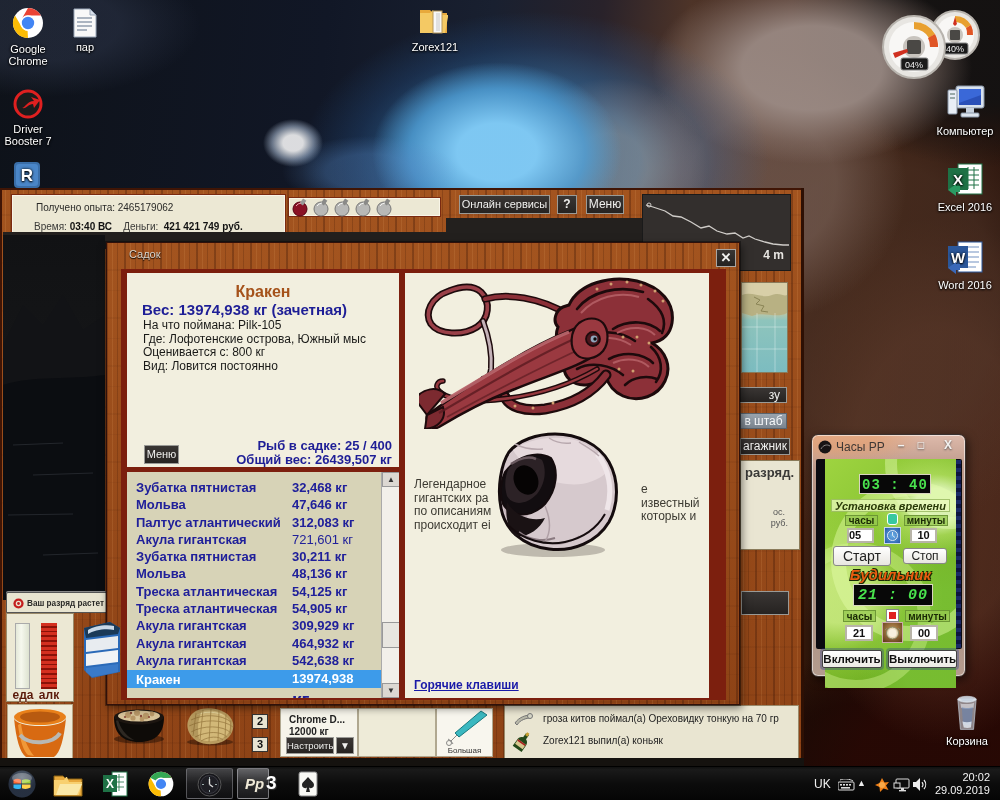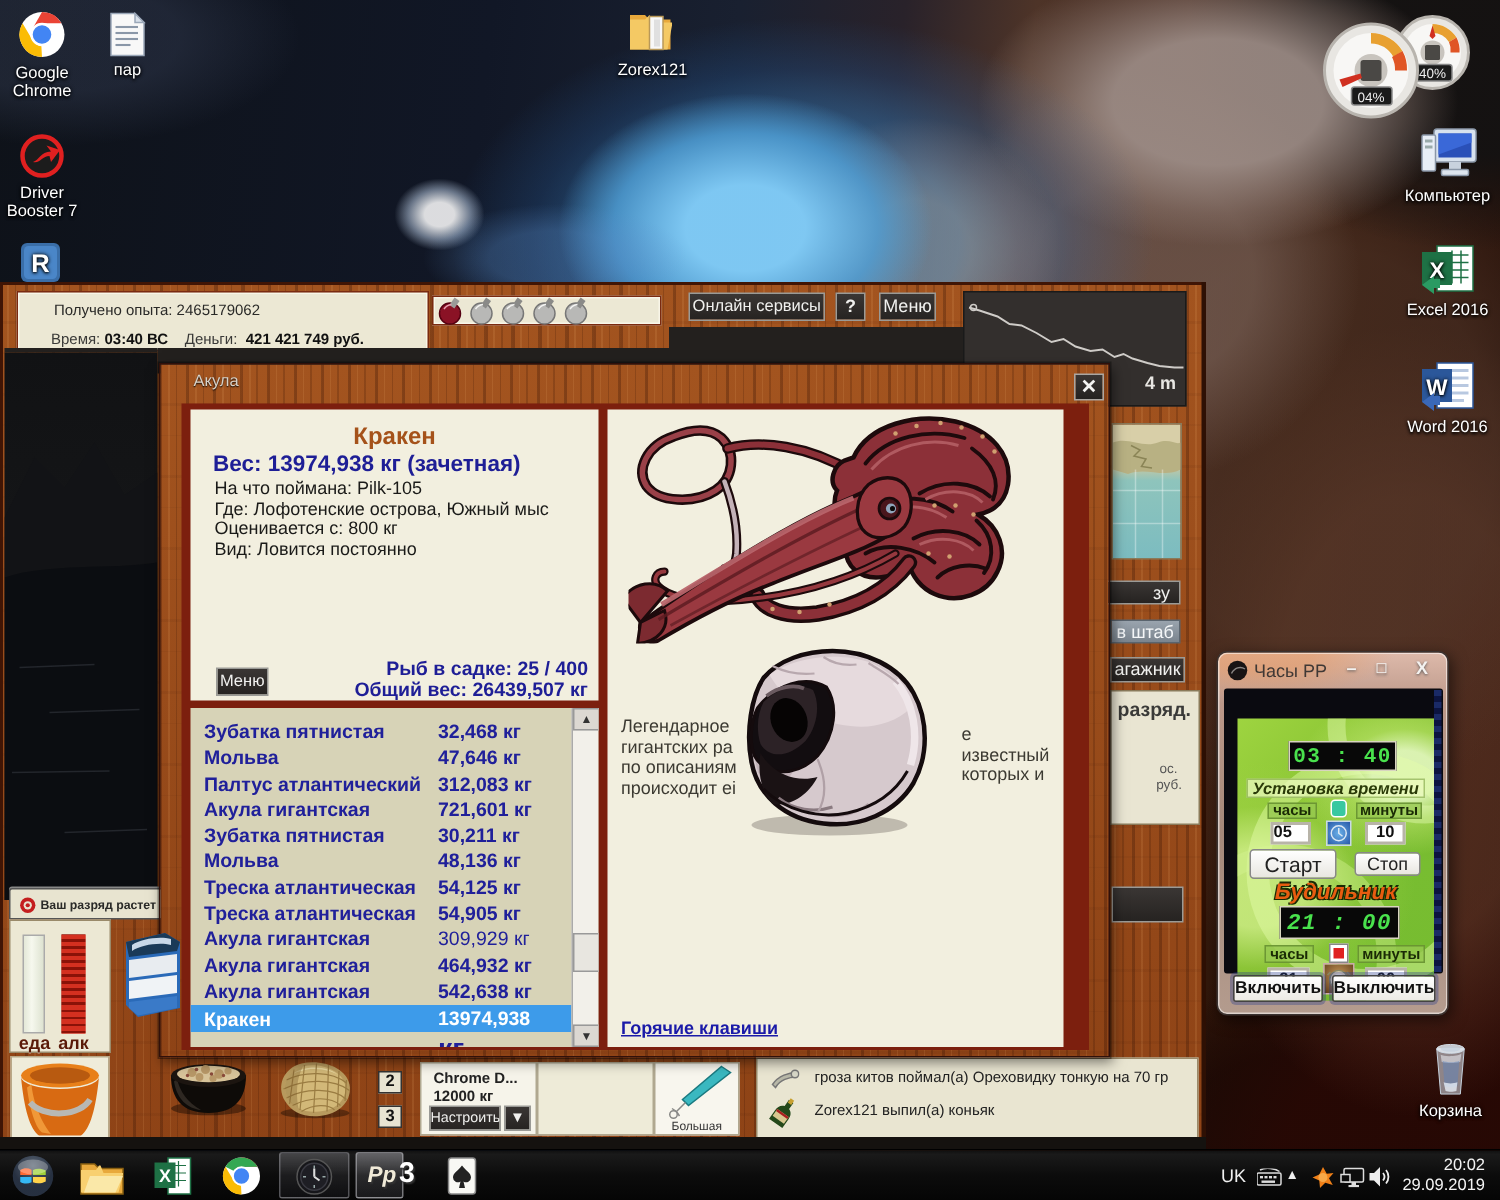--- a/index.html
+++ b/index.html
@@ -360,52 +360,52 @@
             <rect x="5.4" y="11" width="9.2" height="5.5" fill="#d8c890"></rect>
             <rect x="5.4" y="11" width="9.2" height="1.6" fill="#a82020"></rect>
           </g>
         </svg>
   <div style="position:absolute;left:38px;top:29px;font-size:10px;color:#222;white-space:nowrap">Zorex121 выпил(а) коньяк</div>
  </div>
 
  <div style="position:absolute;left:0;top:570px;width:804px;height:8px;background:#15120f"></div>
 
  <div id="sadok" class="wood" style="position:absolute;left:106px;top:54px;width:634px;height:463px;border:1px solid #30100a;box-shadow:0 0 0 1px rgba(0,0,0,.35),2px 3px 8px rgba(0,0,0,.5)">
-  <div style="position:absolute;left:22px;top:5px;font-size:11px;color:#d8d2c8;text-shadow:0 1px 1px #000">Акула</div>
+  <div style="position:absolute;left:22px;top:5px;font-size:11px;color:#d8d2c8;text-shadow:0 1px 1px #000">Садок</div>
   <div style="position:absolute;left:609px;top:6px;width:20px;height:18px;background:linear-gradient(180deg,#3a3634,#242220);border:1px solid #aaa6a2;color:#f4f4f2;font-size:13px;font-weight:bold;text-align:center;line-height:16px">✕</div>
   <div style="position:absolute;left:14px;top:26px;width:605px;height:431px;background:#7c1f0e"></div>
 
   <div style="position:absolute;left:20px;top:30px;width:272px;height:194px;background:#f2efdf">
    <div style="position:absolute;left:0;top:10px;width:100%;text-align:center;font-size:16px;font-weight:bold;color:#a5521a">Кракен</div>
    <div style="position:absolute;left:15px;top:28px;font-size:15px;font-weight:bold;color:#1e1e96">Вес: 13974,938 кг (зачетная)</div>
    <div style="position:absolute;left:16px;top:46px;font-size:12px;color:#1a1a18;line-height:13.5px">На что поймана: Pilk-105<br>Где: Лофотенские острова, Южный мыс<br>Оценивается с: 800 кг<br>Вид: Ловится постоянно</div>
    <div class="gbtn" style="left:17px;top:172px;width:35px;height:19px;line-height:17px;font-size:11px">Меню</div>
    <div style="position:absolute;right:7px;top:166px;font-size:13px;font-weight:bold;color:#1e1e96;text-align:right;line-height:14px">Рыб в садке: 25 / 400<br>Общий вес: 26439,507 кг</div>
   </div>
 
   <div style="position:absolute;left:20px;top:229px;width:272px;height:226px;background:#d7d3b7;overflow:hidden">
    <div style="position:absolute;left:0;top:0;width:254px;height:226px">
             <div style="position:absolute;left:9px;top:8px;font-size:13px;font-weight:bold;color:#20209a">Зубатка пятнистая</div>
             <div style="position:absolute;left:165px;top:8px;font-size:13px;font-weight:bold;color:#20209a">32,468 кг</div>
             <div style="position:absolute;left:9px;top:25px;font-size:13px;font-weight:bold;color:#20209a">Мольва</div>
             <div style="position:absolute;left:165px;top:25px;font-size:13px;font-weight:bold;color:#20209a">47,646 кг</div>
             <div style="position:absolute;left:9px;top:43px;font-size:13px;font-weight:bold;color:#20209a">Палтус атлантический</div>
             <div style="position:absolute;left:165px;top:43px;font-size:13px;font-weight:bold;color:#20209a">312,083 кг</div>
             <div style="position:absolute;left:9px;top:60px;font-size:13px;font-weight:bold;color:#20209a">Акула гигантская</div>
-            <div style="position:absolute;left:165px;top:60px;font-size:13px;font-weight:bold;color:#20209a">721,601 кг</div>
+            <div style="position:absolute;left:165px;top:60px;font-size:13px;font-weight:normal;color:#20209a">721,601 кг</div>
             <div style="position:absolute;left:9px;top:77px;font-size:13px;font-weight:bold;color:#20209a">Зубатка пятнистая</div>
             <div style="position:absolute;left:165px;top:77px;font-size:13px;font-weight:bold;color:#20209a">30,211 кг</div>
             <div style="position:absolute;left:9px;top:94px;font-size:13px;font-weight:bold;color:#20209a">Мольва</div>
             <div style="position:absolute;left:165px;top:94px;font-size:13px;font-weight:bold;color:#20209a">48,136 кг</div>
             <div style="position:absolute;left:9px;top:112px;font-size:13px;font-weight:bold;color:#20209a">Треска атлантическая</div>
             <div style="position:absolute;left:165px;top:112px;font-size:13px;font-weight:bold;color:#20209a">54,125 кг</div>
             <div style="position:absolute;left:9px;top:129px;font-size:13px;font-weight:bold;color:#20209a">Треска атлантическая</div>
             <div style="position:absolute;left:165px;top:129px;font-size:13px;font-weight:bold;color:#20209a">54,905 кг</div>
             <div style="position:absolute;left:9px;top:146px;font-size:13px;font-weight:bold;color:#20209a">Акула гигантская</div>
-            <div style="position:absolute;left:165px;top:146px;font-size:13px;font-weight:normal;color:#20209a">309,929 кг</div>
+            <div style="position:absolute;left:165px;top:146px;font-size:13px;font-weight:bold;color:#20209a">309,929 кг</div>
             <div style="position:absolute;left:9px;top:164px;font-size:13px;font-weight:bold;color:#20209a">Акула гигантская</div>
             <div style="position:absolute;left:165px;top:164px;font-size:13px;font-weight:bold;color:#20209a">464,932 кг</div>
             <div style="position:absolute;left:9px;top:181px;font-size:13px;font-weight:bold;color:#20209a">Акула гигантская</div>
             <div style="position:absolute;left:165px;top:181px;font-size:13px;font-weight:bold;color:#20209a">542,638 кг</div>
           </div>
    <div style="position:absolute;left:0px;top:198px;width:254px;height:18px;background:#3d9bea"></div>
    <div style="position:absolute;left:0;top:0;width:254px;height:226px">
             <div style="position:absolute;left:9px;top:200px;font-size:13px;font-weight:bold;color:#fff">Кракен</div>
             <div style="position:absolute;left:165px;top:199px;font-size:13px;font-weight:bold;color:#fff">13974,938</div>
             <div style="position:absolute;left:165px;top:217px;font-size:19px;font-weight:bold;color:#20209a">кг</div>
@@ -509,21 +509,21 @@
         <circle cx="7" cy="7" r="6.5" fill="#181414"></circle>
         <path d="M3 9 C5 5 9 4 12 6" stroke="#8a8684" fill="none"></path>
       </svg>
  <div style="position:absolute;left:24px;top:5px;font-size:12px;color:#3f3835">Часы PP</div>
  <div style="position:absolute;left:76px;top:3px;width:26px;height:15px;text-align:center;color:#f4f2f0;font-weight:bold;font-size:12px;text-shadow:0 1px 2px #555">–</div>
  <div style="position:absolute;left:96px;top:4px;width:26px;height:15px;text-align:center;color:#f4f2f0;font-size:10px;text-shadow:0 1px 2px #555">◻</div>
  <div style="position:absolute;left:122px;top:3px;width:28px;height:15px;text-align:center;color:#f4f2f0;font-weight:bold;font-size:12px;text-shadow:0 1px 2px #555">X</div>
 
  <div style="position:absolute;left:4px;top:24px;width:146px;height:190px;background:#0a0a10;border-radius:2px">
   <div style="position:absolute;right:1px;top:1px;width:5px;height:188px;background:repeating-linear-gradient(180deg,#1a2a66 0 4px,#0c1440 4px 8px)"></div>
-  <div style="position:absolute;left:9px;top:20px;width:131px;height:188px;background:
+  <div style="position:absolute;left:9px;top:0;width:131px;height:229px;background:
    radial-gradient(120px 90px at 85% 20%, rgba(240,255,210,.8) 0 18%, rgba(190,230,110,.55) 34%, rgba(150,200,60,0) 60%),
    radial-gradient(150px 120px at 10% 60%, rgba(220,245,150,.7) 0 22%, rgba(160,210,70,.4) 45%, rgba(120,180,40,0) 70%),
    radial-gradient(120px 160px at 95% 85%, rgba(120,190,50,.9) 0 40%, rgba(120,190,50,0) 75%),
    linear-gradient(135deg,#9ed440,#7ab82a 60%,#69a81e);overflow:hidden">
    <div style="position:absolute;left:6px;top:22px;width:160px;height:160px;border-radius:50%;border:15px solid rgba(228,252,170,.45)"></div>
    <div style="position:absolute;left:-44px;top:84px;width:150px;height:150px;border-radius:50%;border:13px solid rgba(215,245,150,.4)"></div>
    <div style="position:absolute;left:60px;top:-60px;width:130px;height:130px;border-radius:50%;border:12px solid rgba(235,255,190,.4)"></div>
 
    <div style="position:absolute;left:34px;top:15px;width:72px;height:20px;background:#080808;border:1px solid #d8d4c0;text-align:center;line-height:20px;font-size:14px;letter-spacing:1px" class="seg">03 : 40</div>
    <div style="position:absolute;left:6px;top:40px;width:119px;height:13px;background:rgba(235,250,190,.75);border:1px solid rgba(120,160,60,.6);font-size:11px;font-weight:bold;font-style:italic;color:#2a3a08;text-align:center;line-height:12px">Установка времени</div>

